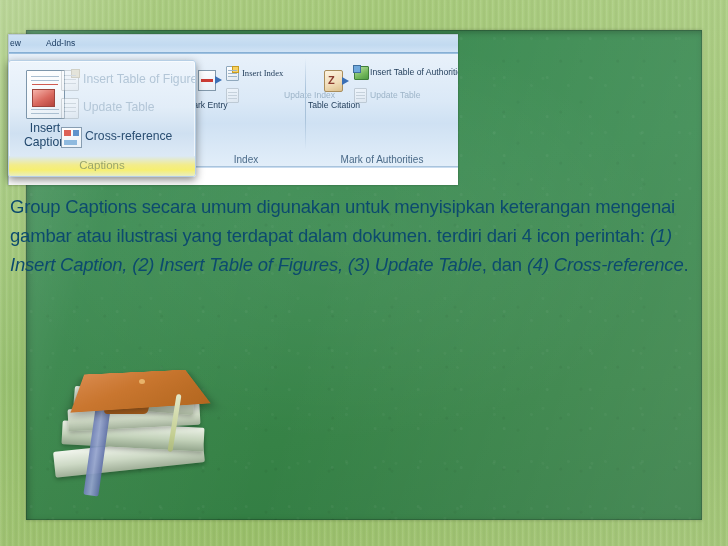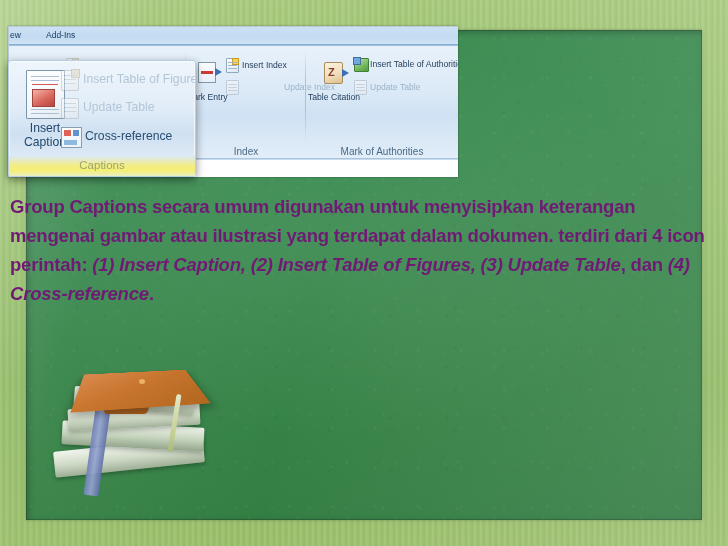--- a/index.html
+++ b/index.html
@@ -89,34 +89,34 @@
     white-space: nowrap;
   }
 
   
   .body-text {
     position: absolute;
     left: 10px;
     top: 192px;
     width: 706px;
     font-size: 18.5px;
-    font-weight: bold;
-    color: #701a75;
+    font-weight: normal;
+    color: #0c4a6e;
     line-height: 29px;
     letter-spacing: -0.2px;
   }
   .body-text i {
     font-style: italic;
   }
 
   
   .ribbon-shot {
     position: absolute;
     left: 8px;
-    top: 26px;
+    top: 34px;
     width: 450px;
     height: 151px;
     background: #ffffff;
     overflow: hidden;
     box-shadow: 0 0 2px rgba(0,0,0,0.35);
     font-family: "Liberation Sans", sans-serif;
   }
   
   .rb-tabs {
     position: absolute;
@@ -532,21 +532,21 @@
       <div class="rb-group" style="left:178px; width:120px;">
         <div class="ic-mark" style="left:12px; top:16px;">
           <span class="bar"></span>
             <span class="arrow"></span>
         </div>
         <div class="rb-big-label" style="left:0px; top:46px; width:40px;">Mark Entry</div>
 
         <div class="ic star" style="left:40px; top:12px;">
             <span class="corner"></span>
           </div>
-        <span class="rb-item" style="left:56px; top:14px;">Insert Index</span>
+        <span class="rb-item" style="left:56px; top:14px;font-family:Liberation Serif, serif;">Insert Index</span>
 
         <div class="ic dimmed" style="left:40px; top:34px;"></div>
         <span class="rb-item dim" style="left:56px; top:36px;padding-left:42px;">Update Index</span>
 
         <div class="g-label">Index</div>
         <div class="g-sep" style="right:0;"></div>
       </div>
 
       <div class="rb-group" style="left:298px; width:152px;">
         <div class="ic-cite" style="left:18px; top:16px;">

